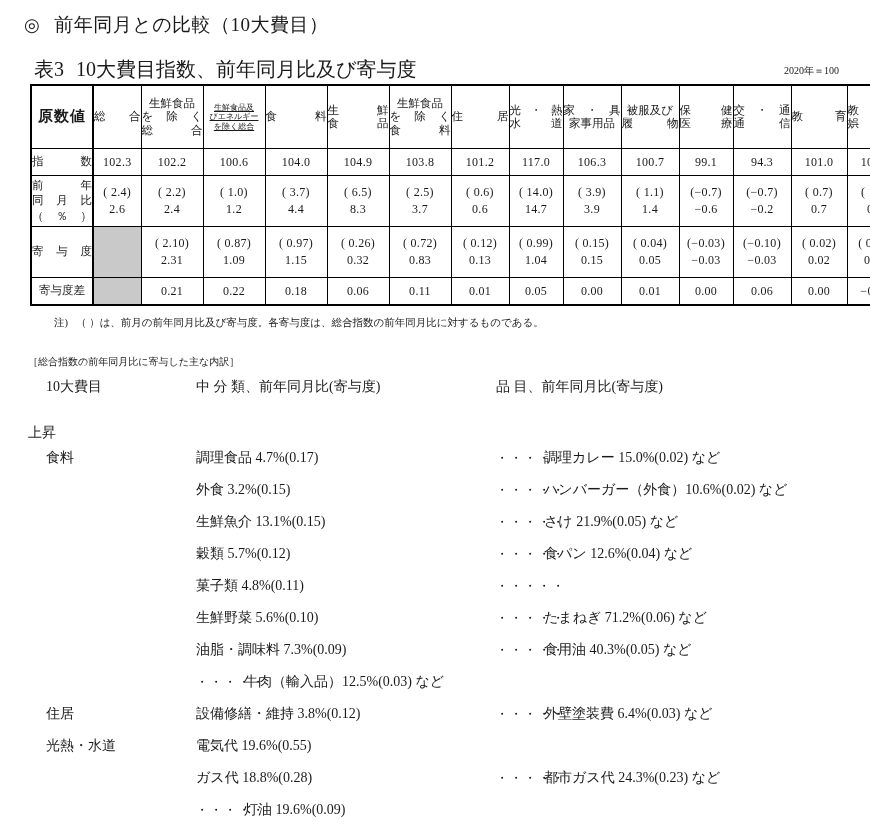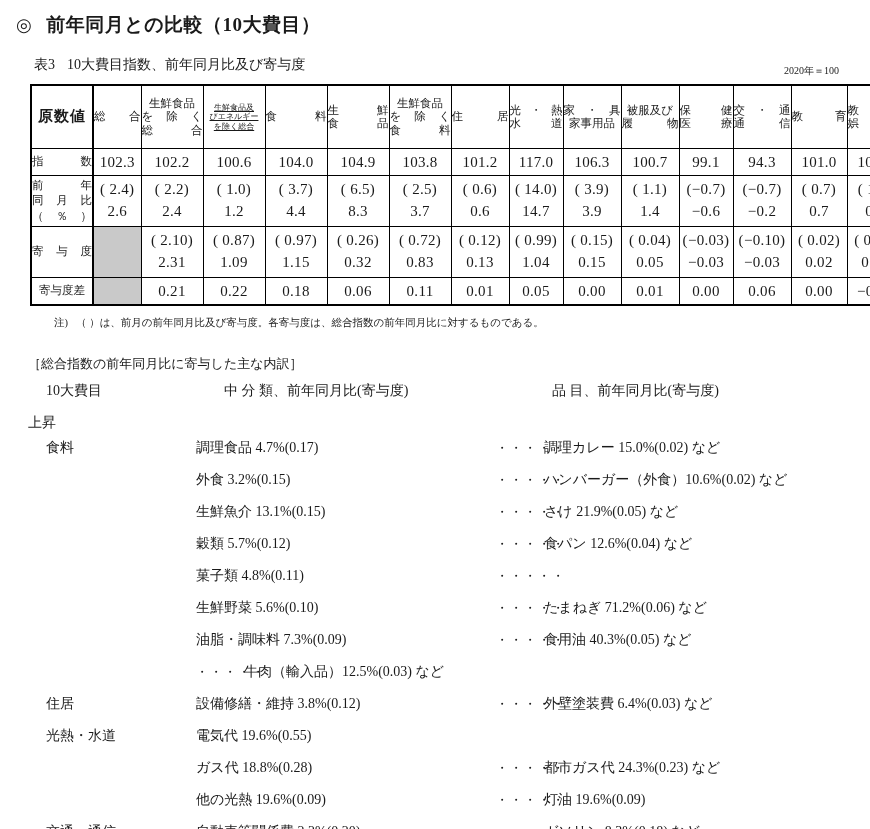--- a/index.html
+++ b/index.html
@@ -12,38 +12,38 @@
     height: 829px;
     font-family: "Liberation Serif", "DejaVu Serif", serif;
     color: #1a1a1a;
     position: relative;
     overflow: hidden;
   }
 
   
   .page-heading {
     position: absolute;
-    left: 16px;
+    left: 24px;
     top: 12px;
     font-size: 19px;
-    font-weight: bold;
+    font-weight: normal;
     letter-spacing: 0.5px;
     white-space: nowrap;
   }
   .page-heading .mark {
     font-size: 18px;
     margin-right: 14px;
   }
 
   
   .table-caption {
     position: absolute;
     left: 34px;
     top: 56px;
-    font-size: 14px;
+    font-size: 20px;
     white-space: nowrap;
   }
   .table-caption .cap-no { margin-right: 12px; }
 
   .base-note {
     position: absolute;
     right: 31px;
     top: 64px;
     font-size: 10px;
     white-space: nowrap;
@@ -106,21 +106,21 @@
     line-height: 1.35;
   }
   .row-label .lbl-ln {
     display: flex;
     justify-content: space-between;
     white-space: nowrap;
   }
   .num {
     text-align: right;
     padding-right: 7px;
-    font-size: 15px;
+    font-size: 12px;
     letter-spacing: 0.3px;
     white-space: nowrap;
   }
   .num .l1, .num .l2 { display: block; line-height: 1.45; }
   .r-index td { height: 26px; }
   .r-yoy td { height: 50px; }
   .r-contrib td { height: 50px; }
   .r-diff td { height: 26px; }
 
   .inner-sep { border-top: 1px solid #bdbdbd !important; }
@@ -137,29 +137,28 @@
 
   
   .breakdown {
     position: absolute;
     left: 28px;
     top: 355px;
     width: 830px;
     font-size: 14px;
   }
   .bd-title {
-    font-size: 13px;
+    font-size: 10px;
     margin-bottom: 9px;
     white-space: nowrap;
   }
   .bd-colhead {
     display: flex;
-    margin-bottom: 14px;
-    white-space: nowrap;
-    gap: 28px;
+    margin-bottom: 28px;
+    white-space: nowrap;
   }
   .bd-colhead .c1 { width: 150px; padding-left: 18px; }
   .bd-colhead .c2 { width: 300px; }
   .bd-colhead .c3 { }
 
   .bd-group-title {
     font-size: 14px;
     margin: 0 0 7px 0;
     white-space: nowrap;
   }
@@ -623,21 +622,20 @@
         <div class="bd-item"></div>
       </div>
       <div class="bd-row">
         <div class="bd-cat"></div>
         <div class="bd-mid">ガス代 18.8%(0.28)</div>
         <div class="bd-dots">・・・・・</div>
         <div class="bd-item">都市ガス代 24.3%(0.23) など</div>
       </div>
       <div class="bd-row">
         <div class="bd-cat"></div>
-        <div class="bd-mid">他の光熱 19.6%(0.09)</div>
         <div class="bd-dots">・・・・・</div>
         <div class="bd-item">灯油 19.6%(0.09)</div>
       </div>
       <div class="bd-row">
         <div class="bd-cat">交通・通信</div>
         <div class="bd-mid">自動車等関係費 2.2%(0.20)</div>
         <div class="bd-dots">・・・・・</div>
         <div class="bd-item">ガソリン 8.3%(0.18) など</div>
       </div>
     </div>

